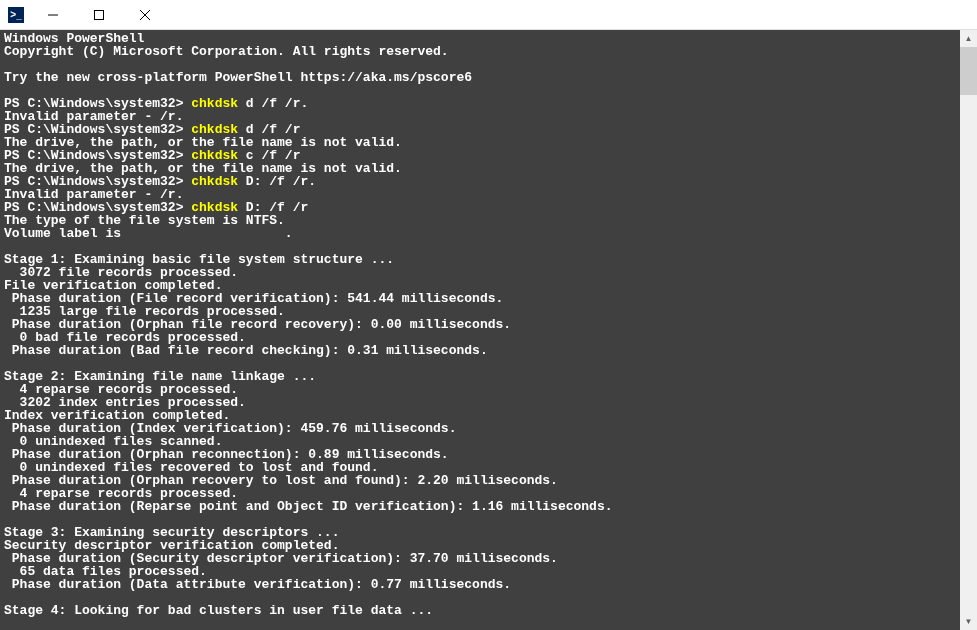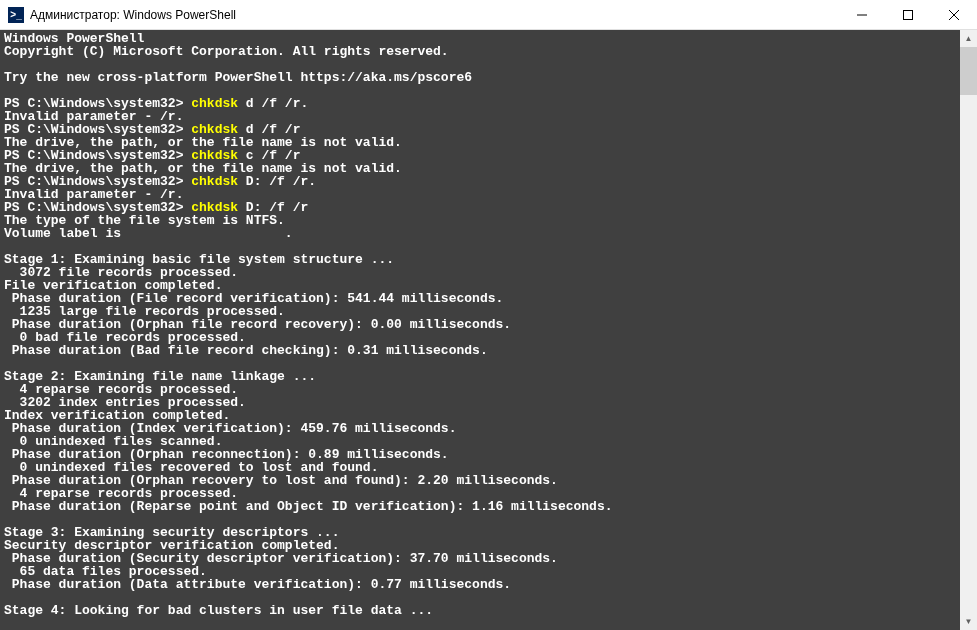--- a/index.html
+++ b/index.html
@@ -103,21 +103,20 @@
     }
     .yellow {
       color: #ffff00;
     }
   </style>
 </head>
 <body>
 
 <div class="titlebar">
   <div class="titlebar-icon">&gt;_</div>
-  <div class="titlebar-text">Администратор: Windows PowerShell</div>
   <div class="titlebar-buttons">
     <div class="titlebar-btn">
       <svg viewBox="0 0 10 10">
           <line x1="0" y1="5" x2="10" y2="5" stroke="#000" stroke-width="1"></line>
         </svg>
     </div>
     <div class="titlebar-btn">
       <svg viewBox="0 0 10 10">
           <rect x="0.5" y="0.5" width="9" height="9" fill="none" stroke="#000" stroke-width="1"></rect>
         </svg>

